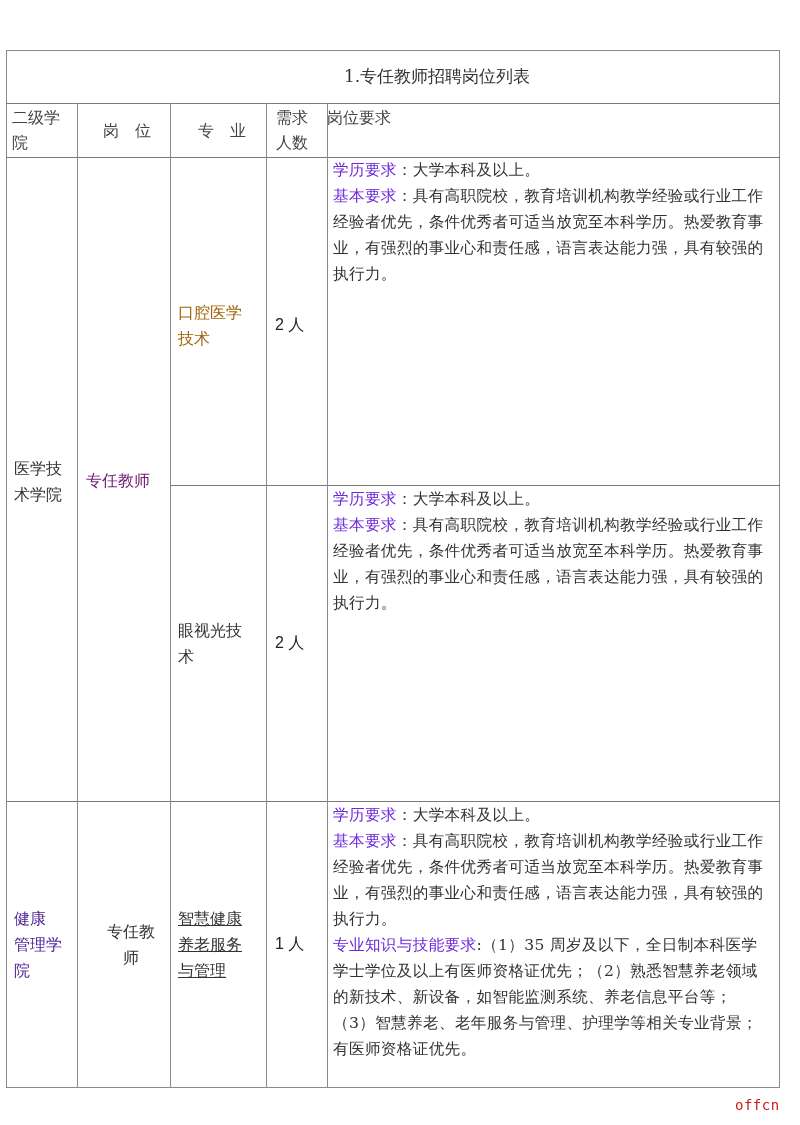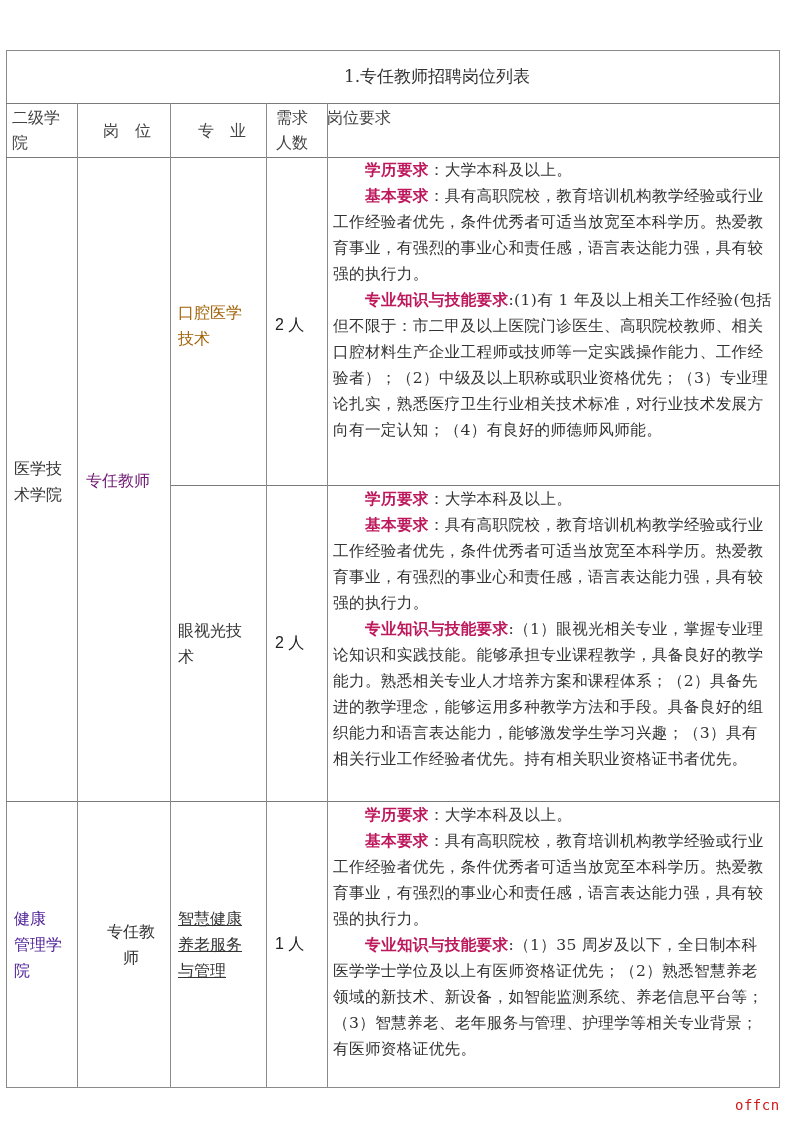--- a/index.html
+++ b/index.html
@@ -10,21 +10,21 @@
   .hline { position:absolute; height:0; border-top:1.5px solid #7a7a7a; }
   .vline { position:absolute; width:0; border-left:1.5px solid #8a8a8a; }
   .cell { position:absolute; box-sizing:border-box; font-size:16px; line-height:26px; }
   .title { position:absolute; left:6px; top:50px; width:774px; height:53px;
            display:flex; align-items:center; justify-content:center;
            font-size:17px; color:#333;margin-left:44px; }
   .hdr { font-size:16px; line-height:25px; color:#444; }
   .req { left:330px; width:446px; padding:0 4px 0 3px; font-size:15.6px; line-height:26px;
          color:#333; letter-spacing:0.35px; }
   .req p { margin:0; }
-  .req b { font-weight:bold; color:#be185d;margin-left:32px; }
+  .req b { font-weight:normal; color:#6d28d9; }
   .num { font-family:"Liberation Sans", sans-serif; color:#222; font-size:16px; }
   .wm { position:absolute; left:735px; top:1097px; font-family:"DejaVu Sans Mono", monospace;
         font-size:14px; color:#d01818; letter-spacing:0.5px; }
 </style>
 </head>
 <body>
 
 <div class="tbl"></div>
 
 <div class="title">1.专任教师招聘岗位列表</div>
@@ -58,32 +58,30 @@
 <div class="cell" style="left:86px; top:468px; width:82px; color:#701a75;">专任教师</div>
 
 <div class="cell" style="left:178px; top:300px; width:84px; color:#a16207;">
   <div>口腔医学</div>
   <div>技术</div>
 </div>
 <div class="cell num" style="left:275px; top:312px; width:50px;">2 人</div>
 <div class="cell req" style="top:157px;">
   <p><b>学历要求</b><span>：大学本科及以上。</span></p>
   <p><b>基本要求</b><span>：具有高职院校，教育培训机构教学经验或行业工作经验者优先，条件优秀者可适当放宽至本科学历。热爱教育事业，有强烈的事业心和责任感，语言表达能力强，具有较强的执行力。</span></p>
-  <p><b>专业知识与技能要求</b><span>:(1)有 1 年及以上相关工作经验(包括但不限于：市二甲及以上医院门诊医生、高职院校教师、相关口腔材料生产企业工程师或技师等一定实践操作能力、工作经验者）；（2）中级及以上职称或职业资格优先；（3）专业理论扎实，熟悉医疗卫生行业相关技术标准，对行业技术发展方向有一定认知；（4）有良好的师德师风师能。</span></p>
 </div>
 
 <div class="cell" style="left:178px; top:618px; width:84px; color:#333;">
   <div>眼视光技</div>
   <div>术</div>
 </div>
 <div class="cell num" style="left:275px; top:630px; width:50px;">2 人</div>
 <div class="cell req" style="top:486px;">
   <p><b>学历要求</b><span>：大学本科及以上。</span></p>
   <p><b>基本要求</b><span>：具有高职院校，教育培训机构教学经验或行业工作经验者优先，条件优秀者可适当放宽至本科学历。热爱教育事业，有强烈的事业心和责任感，语言表达能力强，具有较强的执行力。</span></p>
-  <p><b>专业知识与技能要求</b><span>:（1）眼视光相关专业，掌握专业理论知识和实践技能。能够承担专业课程教学，具备良好的教学能力。熟悉相关专业人才培养方案和课程体系；（2）具备先进的教学理念，能够运用多种教学方法和手段。具备良好的组织能力和语言表达能力，能够激发学生学习兴趣；（3）具有相关行业工作经验者优先。持有相关职业资格证书者优先。</span></p>
 </div>
 
 <div class="cell" style="left:14px; top:906px; width:60px; color:#4c1d95; text-align:left;">
   <div>健康</div>
   <div>管理学</div>
   <div>院</div>
 </div>
 <div class="cell" style="left:96px; top:919px; width:70px; color:#333; text-align:center;">
   <div>专任教</div>
   <div>师</div>

